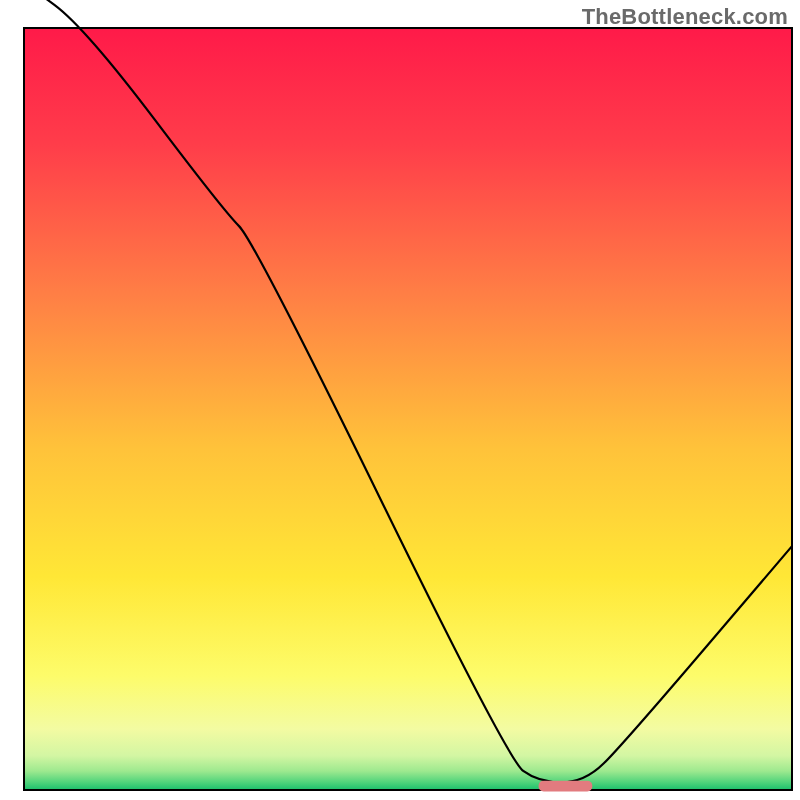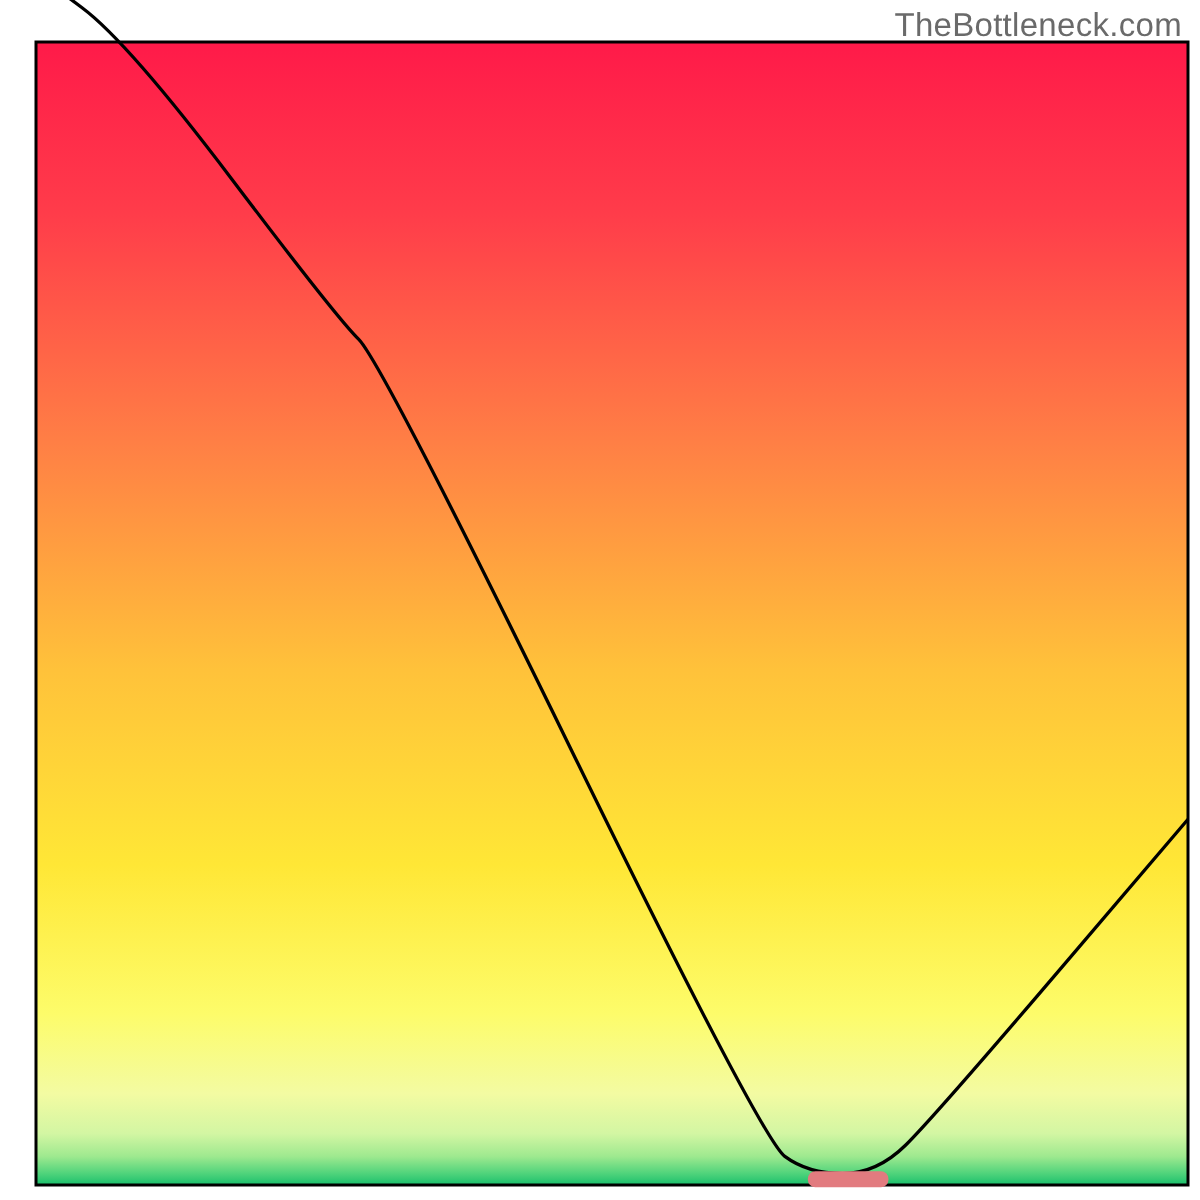--- a/index.html
+++ b/index.html
@@ -14,21 +14,21 @@
   .container {
     position: relative;
     width: 800px;
     height: 800px;
   }
   .watermark {
     position: absolute;
     top: 4px;
     right: 12px;
     font-size: 22px;
-    font-weight: 400;
+    font-weight: 700;
     color: #6a6a6a;
     letter-spacing: 0.2px;
     z-index: 3;
   }
   svg.plot {
     display: block;
     position: absolute;
     top: 0;
     left: 0;
   }

